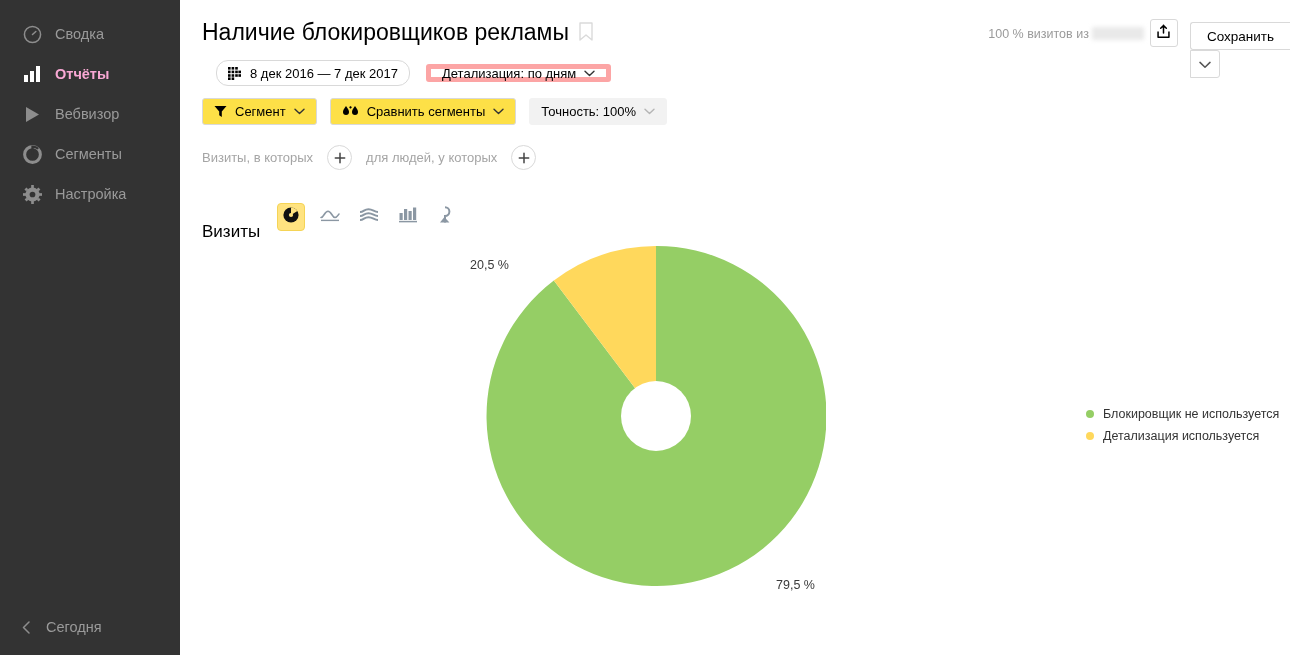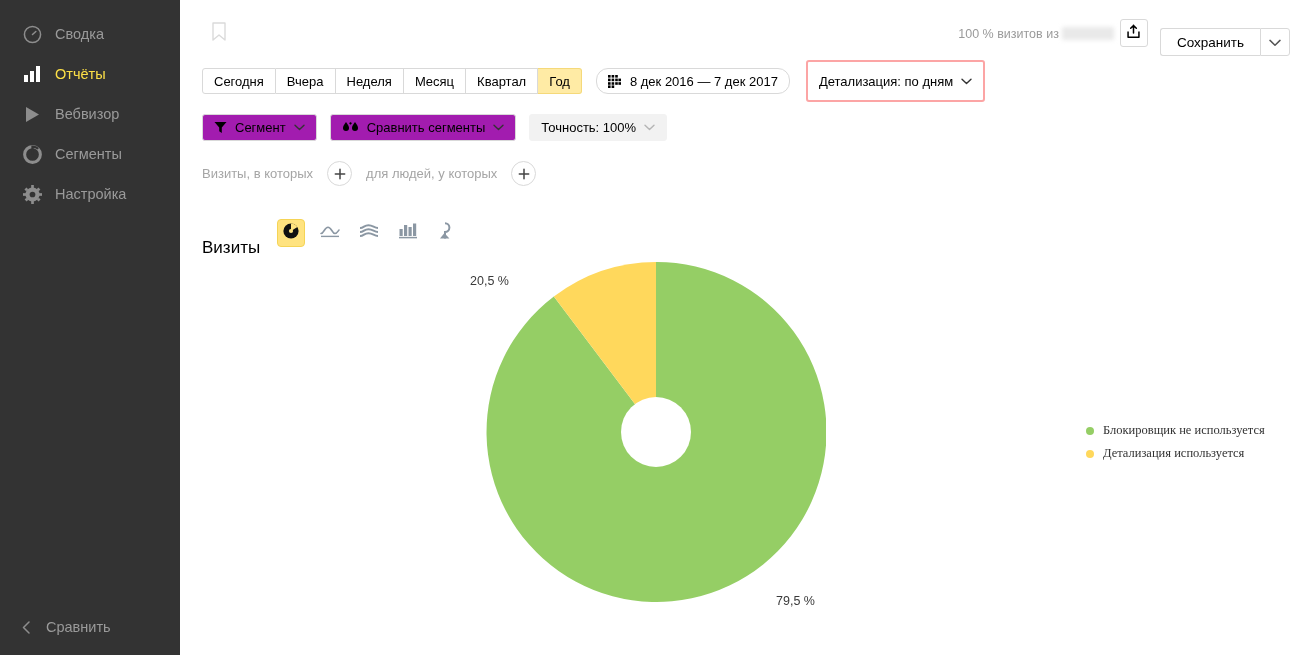--- a/index.html
+++ b/index.html
@@ -20,21 +20,21 @@
   }
   .nav { padding-top: 14px; }
   .nav-item {
     display: flex; align-items: center;
     height: 40px;
     padding-left: 22px;
     color: #9a9a9a;
     font-size: 14.5px;
     cursor: pointer;
   }
-  .nav-item.active { color: #fde047; font-weight: normal; text-align: center; }
+  .nav-item.active { color: #f9a8d4; font-weight: bold; text-align: center; }
   .nav-ico {
     width: 20px; height: 20px;
     margin-right: 13px;
     display: flex; align-items: center; justify-content: center;
     flex: 0 0 20px;
   }
   .nav-ico svg { display: block; }
   .nav-label { line-height: 1; white-space: nowrap; }
 
   .collapse {
@@ -78,21 +78,21 @@
     margin-left: 3px;
     border-radius: 1px;
     filter: blur(2px);
   }
   .icon-btn {
     width: 28px; height: 28px;
     border: 1px solid #d9d9d9; border-radius: 3px;
     background: #fff; display: flex; align-items: center; justify-content: center;
     margin-top: 1px; cursor: pointer;
   }
-  .save-group { display: flex; margin-left: 12px; margin-top: 10px; }
+  .save-group { display: flex; margin-left: 12px; margin-top: 4px; flex-direction: column; }
   .save-btn {
     height: 28px; padding: 0 16px;
     border: 1px solid #d9d9d9; border-right: none;
     border-radius: 3px 0 0 3px; background: #fff;
     font-size: 13.5px; color: #000;
     display: flex; align-items: center; cursor: pointer;
     font-family: "Liberation Sans", sans-serif;
   }
   .save-caret {
     width: 30px; height: 28px;
@@ -116,32 +116,32 @@
   .seg-tab.sel { background: #ffeba5; border-color: #f5d97a; color: #000; }
 
   .date-btn {
     margin-left: 14px; height: 26px;
     border: 1px solid #d9d9d9; border-radius: 12px; background: #fff;
     display: flex; align-items: center; padding: 0 11px;
     font-size: 13px; color: #000; cursor: pointer; white-space: nowrap;
   }
   .cal-ico { margin-right: 9px; display: flex; }
   .detail-btn {
-    margin-left: 16px; height: 42px;
-    border: 2px solid #fca5a5; border-radius: 3px; background: #fff;
+    margin-left: 16px; height: 18px;
+    border: 5px solid #fca5a5; border-radius: 3px; background: #fff;
     display: flex; align-items: center; padding: 0 11px;
     font-size: 13px; color: #000; cursor: pointer; white-space: nowrap;
   }
   .detail-btn .cv { margin-left: 8px; display: flex; }
 
   
   .segment-row { display: flex; align-items: center; padding: 12px 0 0 22px; }
   .pill {
     height: 27px; border: 1px solid #d9d9d9; border-radius: 3px;
-    background: #a21caf; display: flex; align-items: center; padding: 0 11px;
+    background: #fde047; display: flex; align-items: center; padding: 0 11px;
     font-size: 13px; color: #000; cursor: pointer; margin-right: 13px;
     white-space: nowrap;
   }
   .pill .lico { margin-right: 8px; display: flex; }
   .pill .cv { margin-left: 8px; display: flex; }
   .pill.disabled {
     background: #f2f2f2; border-color: #f2f2f2; color: #000000; cursor: default;
   }
 
   
@@ -175,21 +175,21 @@
   }
   .pct-a { left: 290px; top: 16px; }
   .pct-b { left: 596px; top: 336px; }
 
   .legend { position: absolute; left: 906px; top: 165px; }
   .legend-item { display: flex; align-items: center; margin-bottom: 8px; cursor: pointer; }
   .legend-dot {
     width: 8px; height: 8px; border-radius: 50%;
     margin-right: 9px; flex: 0 0 8px;
   }
-  .legend-text { font-size: 12.5px; color: #333; white-space: nowrap; font-family: Liberation Serif, serif; }
+  .legend-text { font-size: 12.5px; color: #333; white-space: nowrap; }
 </style>
 </head>
 <body>
 
 <div class="app">
 
   <div class="sidebar">
     <div class="nav">
 
       <div class="nav-item">
@@ -253,27 +253,28 @@
         <span class="nav-label">Настройка</span>
       </div>
     </div>
 
     <div class="collapse">
       <span class="chev">
         <svg width="8" height="13" viewBox="0 0 8 13">
             <path d="M7 1 L1.5 6.5 L7 12" fill="none" stroke="#8d8d8d" stroke-width="1.5" stroke-linecap="round" stroke-linejoin="round"></path>
           </svg>
       </span>
-      <span>Сравнить</span>
+      <span>Сегодня</span>
     </div>
   </div>
 
   <div class="main">
 
     <div class="header-row">
+      <div class="title">Наличие блокировщиков рекламы</div>
       <span class="bookmark-icon">
         <svg width="14" height="19" viewBox="0 0 14 19">
             <path d="M1 1 h12 v17 l-6 -5 l-6 5 Z" fill="none" stroke="#dadada" stroke-width="1.4" stroke-linejoin="round"></path>
           </svg>
       </span>
       <div class="header-spacer"></div>
       <div class="visits-note"><span>100 % визитов из</span><span class="redacted"></span></div>
       <div class="icon-btn">
         <span>
           <svg width="15" height="15" viewBox="0 0 16 16">
@@ -288,28 +289,20 @@
           <span>
             <svg width="12" height="8" viewBox="0 0 12 8">
                 <path d="M1 1.4 L6 6.2 L11 1.4" fill="none" stroke="#555" stroke-width="1.5" stroke-linecap="round" stroke-linejoin="round"></path>
               </svg>
           </span>
         </div>
       </div>
     </div>
 
     <div class="period-row">
-      <div class="seg-tabs">
-        <div class="seg-tab">Сегодня</div>
-        <div class="seg-tab">Вчера</div>
-        <div class="seg-tab">Неделя</div>
-        <div class="seg-tab">Месяц</div>
-        <div class="seg-tab">Квартал</div>
-        <div class="seg-tab sel">Год</div>
-      </div>
 
       <div class="date-btn">
         <span class="cal-ico">
           <svg width="13" height="13" viewBox="0 0 13 13">
             <g fill="#000">
               <rect x="0" y="0" width="2.6" height="2.6"></rect>
                 <rect x="3.6" y="0" width="2.6" height="2.6"></rect>
                 <rect x="7.2" y="0" width="2.6" height="2.6"></rect>
               <rect x="0" y="3.6" width="2.6" height="2.6"></rect>
                 <rect x="3.6" y="3.6" width="2.6" height="2.6"></rect>

